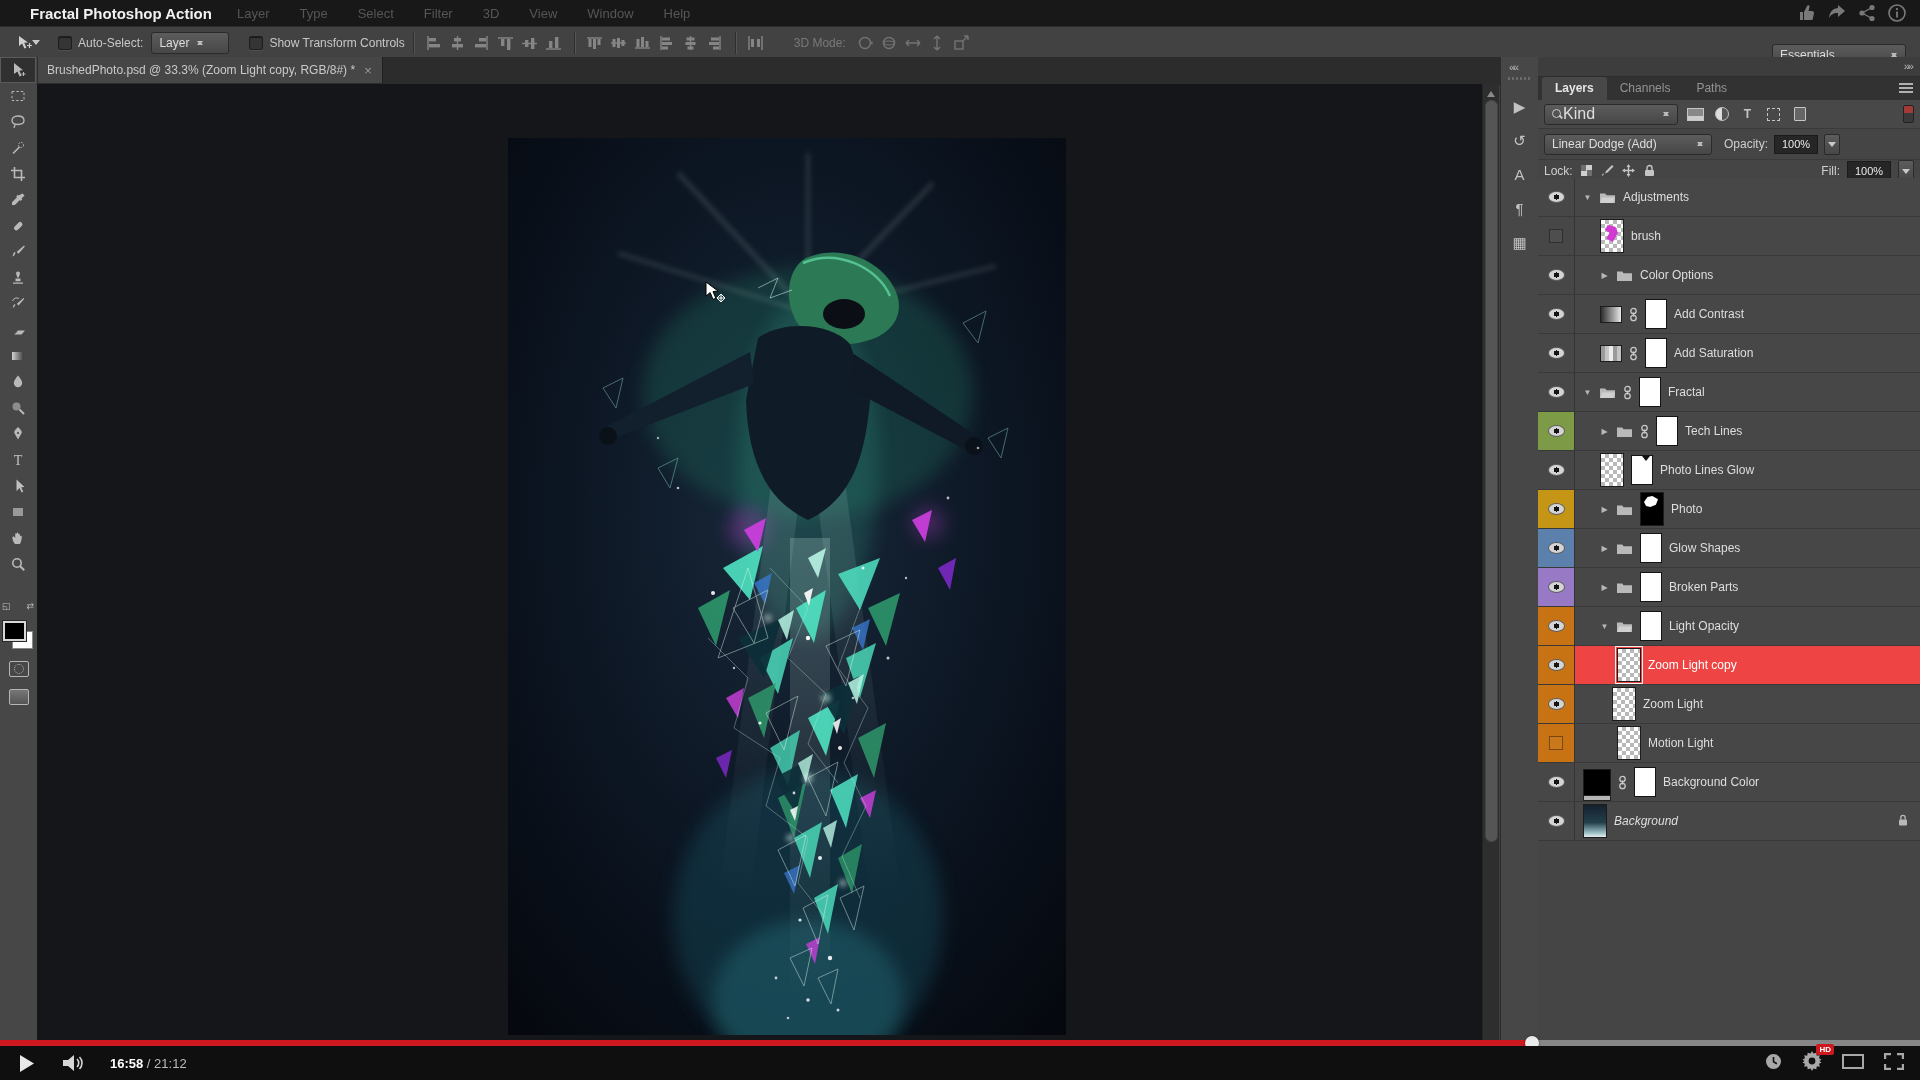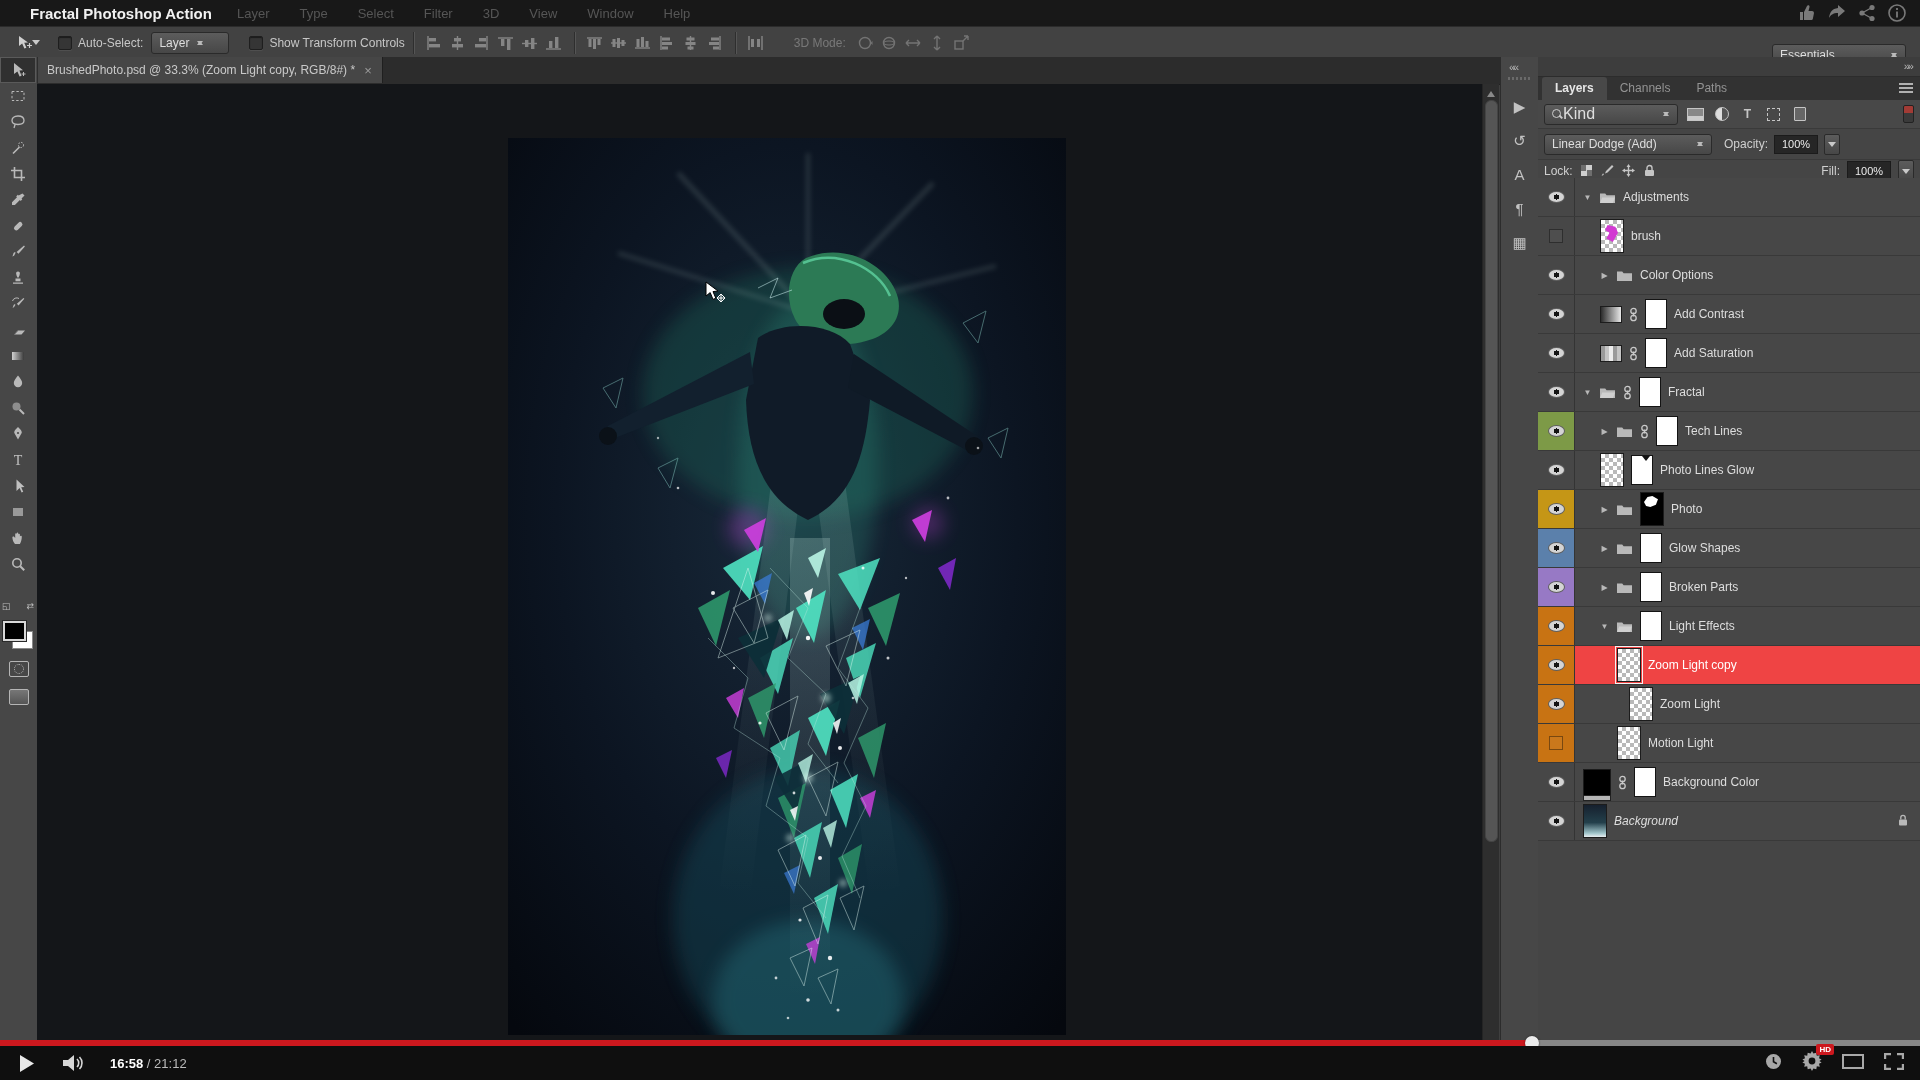--- a/index.html
+++ b/index.html
@@ -839,37 +839,37 @@
           <div class="eyecell" style="background: rgb(200, 115, 19);">
             <span class="eye"></span>
           </div>
           <div class="lcontent" style="padding-left: 25px;">
             <span class="expander">▼</span>
             <svg class="folder" width="17" height="13" viewBox="0 0 17 13">
               <path d="M1 2.5 h5.2 l1.4 1.8 H16 V12 H1 Z" fill="#b9b9b9"></path>
               <path d="M1 12 L3.2 6.5 H16 L14 12 Z" fill="#d0d0d0"></path>
             </svg>
             <span class="mask"></span>
-            <span class="lname">Light Effects</span>
+            <span class="lname">Light Opacity</span>
           </div>
         </div>
         <div class="lrow selected">
           <div class="eyecell" style="background: rgb(200, 115, 19);">
             <span class="eye"></span>
           </div>
           <div class="lcontent" style="padding-left: 42px;">
             <span class="thumb t-pix checker t-sel"></span>
             <span class="lname">Zoom Light copy</span>
           </div>
         </div>
         <div class="lrow">
           <div class="eyecell" style="background: rgb(200, 115, 19);">
             <span class="eye"></span>
           </div>
-          <div class="lcontent" style="padding-left: 54px;">
+          <div class="lcontent" style="padding-left: 37px;">
             <span class="thumb t-pix checker"></span>
             <span class="lname">Zoom Light</span>
           </div>
         </div>
         <div class="lrow">
           <div class="eyecell" style="background: rgb(200, 115, 19);">
             <span class="eyeoff"></span>
           </div>
           <div class="lcontent" style="padding-left: 42px;">
             <span class="thumb t-pix checker"></span>

